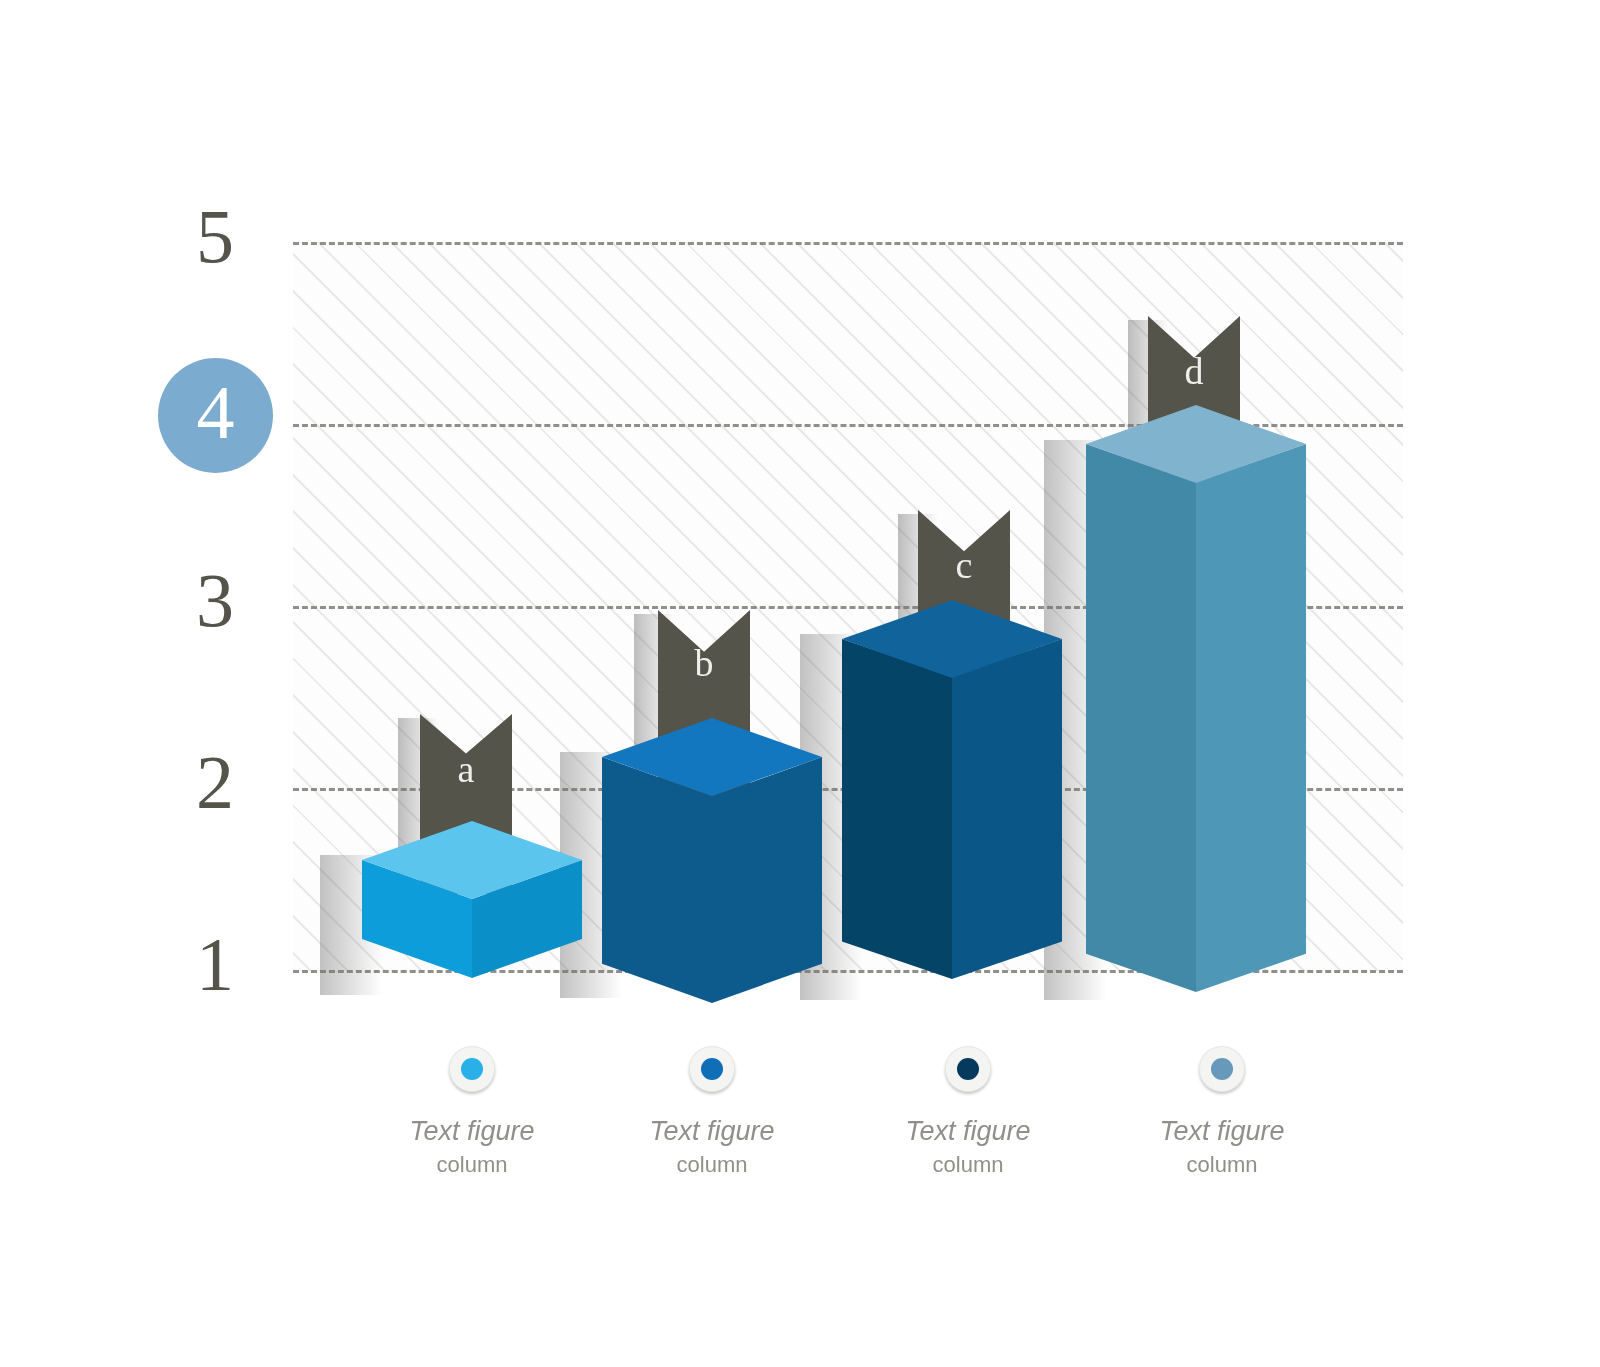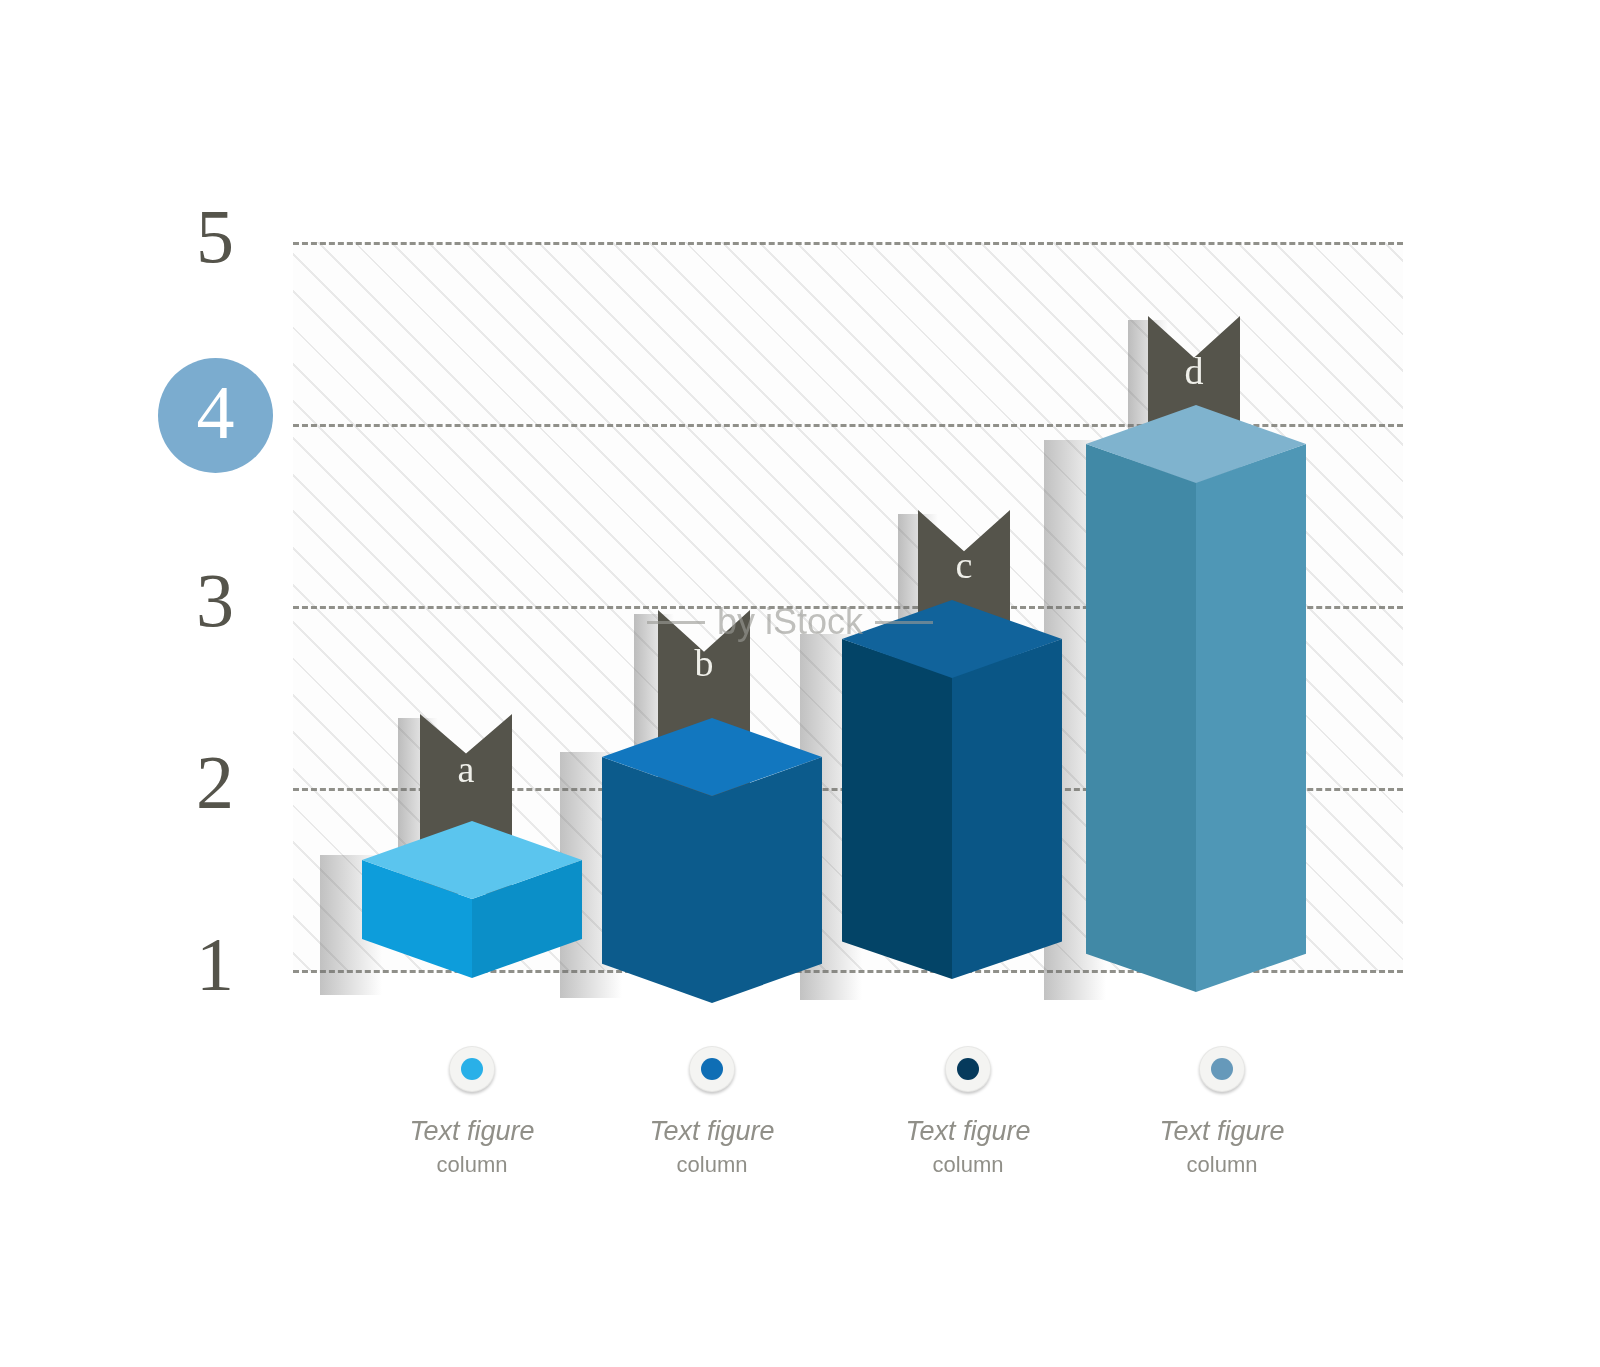--- a/index.html
+++ b/index.html
@@ -307,20 +307,15 @@
 
   <div class="legend-item" style="left:1112px; top:1046px;">
     <div class="legend-dot">
       <div class="legend-dot-inner" style="background:#6699BA;"></div>
     </div>
     <div class="legend-title">Text figure</div>
     <div class="legend-sub">column</div>
   </div>
 
   <div id="watermark">
-    <div id="watermark-sub-row">
-      <div class="wm-rule"></div>
-      <div id="watermark-sub">by iStock</div>
-      <div class="wm-rule"></div>
-    </div>
   </div>
 
 </div>
 
 </body></html>

